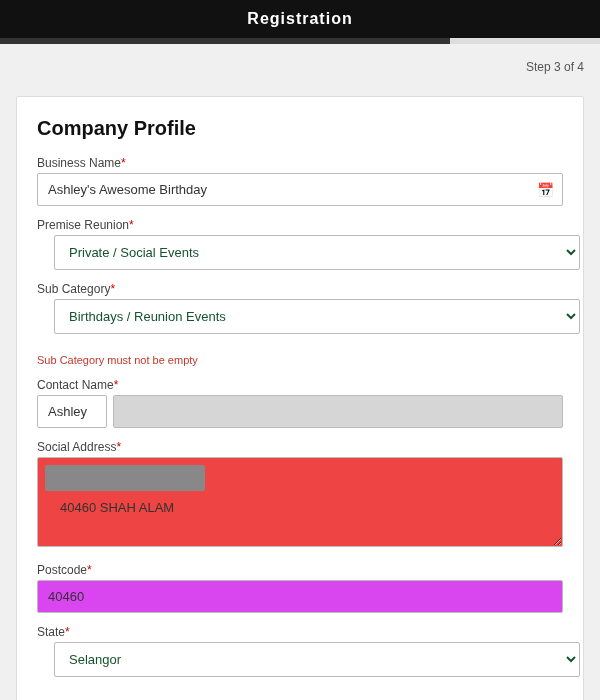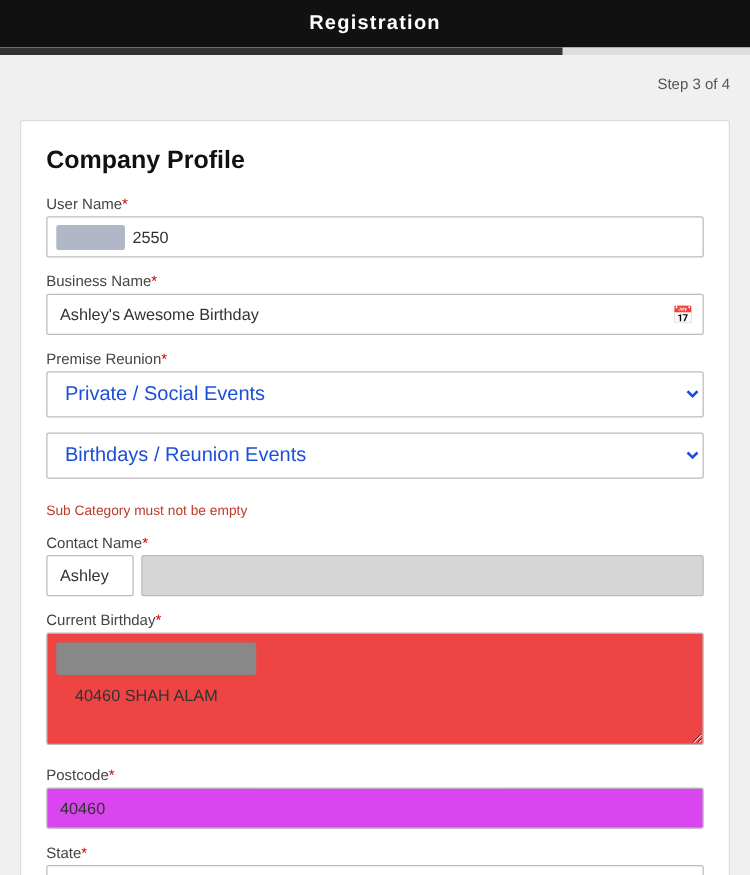--- a/index.html
+++ b/index.html
@@ -108,25 +108,26 @@
       transform: translateY(-50%);
       font-size: 14px;
       color: #555;
     }
 
     .form-select {
       width: 100%;
       padding: 8px 10px;
       border: 1px solid #bbb;
       border-radius: 2px;
-      font-size: 16px;
+      font-size: 13px;
       background: #fff;
-      color: #1d4ed8;
+      color: #14532d;
       appearance: auto;
       outline: none;
+      margin-left: 17px;
     }
 
     .form-textarea {
       width: 100%;
       padding: 8px 22px;
       border: 1px solid #bbb;
       border-radius: 2px;
       font-size: 13px;
       background: #ef4444;
       color: #333;
@@ -199,29 +200,20 @@
   <div class="progress-bar-fill"></div>
 </div>
 
 <div class="step-indicator">
   <span>Step 3 of 4</span>
 </div>
 
 <div class="form-card">
   <div class="form-section-title">Company Profile</div>
 
-  <div class="form-group">
-    <label class="form-label">
-      <span>User Name</span><span class="required">*</span>
-    </label>
-    <div class="username-field-wrapper">
-      <div class="username-highlight"></div>
-      <input type="text" class="form-input username-input" value="2550" style="">
-    </div>
-  </div>
 
   <div class="form-group">
     <label class="form-label">
       <span>Business Name</span><span class="required">*</span>
     </label>
     <div class="form-input-with-icon">
       <input type="text" class="form-input" value="Ashley's Awesome Birthday" style="">
       <span class="input-icon">📅</span>
     </div>
   </div>
@@ -231,20 +223,23 @@
       <span>Premise Reunion</span><span class="required">*</span>
     </label>
     <select class="form-select">
       <option selected="">Private / Social Events</option>
       <option>Commercial Events</option>
       <option>Corporate Events</option>
     </select>
   </div>
 
   <div class="form-group">
+    <label class="form-label">
+      <span>Sub Category</span><span class="required">*</span>
+    </label>
     <select class="form-select">
       <option selected="">Birthdays / Reunion Events</option>
       <option>Wedding Events</option>
       <option>Other Events</option>
     </select>
     <div class="error-text">Sub Category must not be empty</div>
   </div>
 
   <div class="form-group">
     <label class="form-label">
@@ -255,21 +250,21 @@
         <input type="text" class="form-input" value="Ashley" style="width: 70px;">
       </div>
       <div class="last-name">
         <input type="text" class="form-input highlighted" value="" style="">
       </div>
     </div>
   </div>
 
   <div class="form-group">
     <label class="form-label">
-      <span>Current Birthday</span><span class="required">*</span>
+      <span>Social Address</span><span class="required">*</span>
     </label>
     <div class="textarea-address-block">
       <div class="address-overlay"></div>
       <textarea class="form-textarea" style="padding-top: 42px;">40460 SHAH ALAM</textarea>
     </div>
   </div>
 
   <div class="form-group">
     <label class="form-label">
       <span>Postcode</span><span class="required">*</span>

